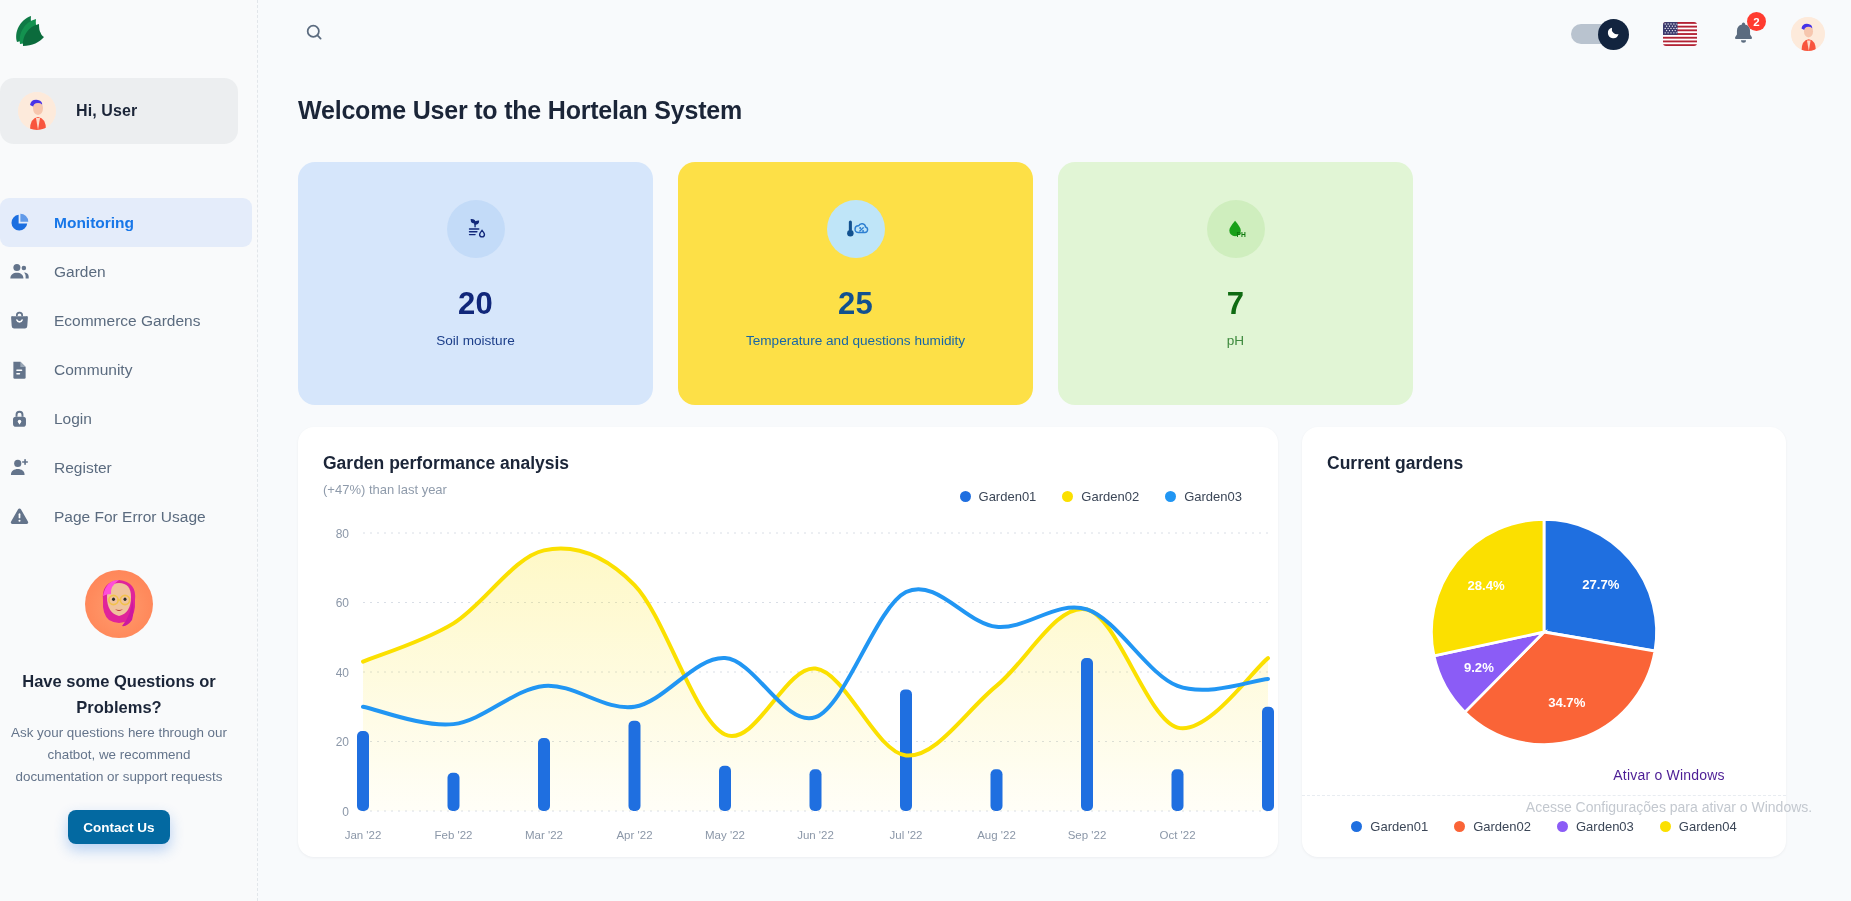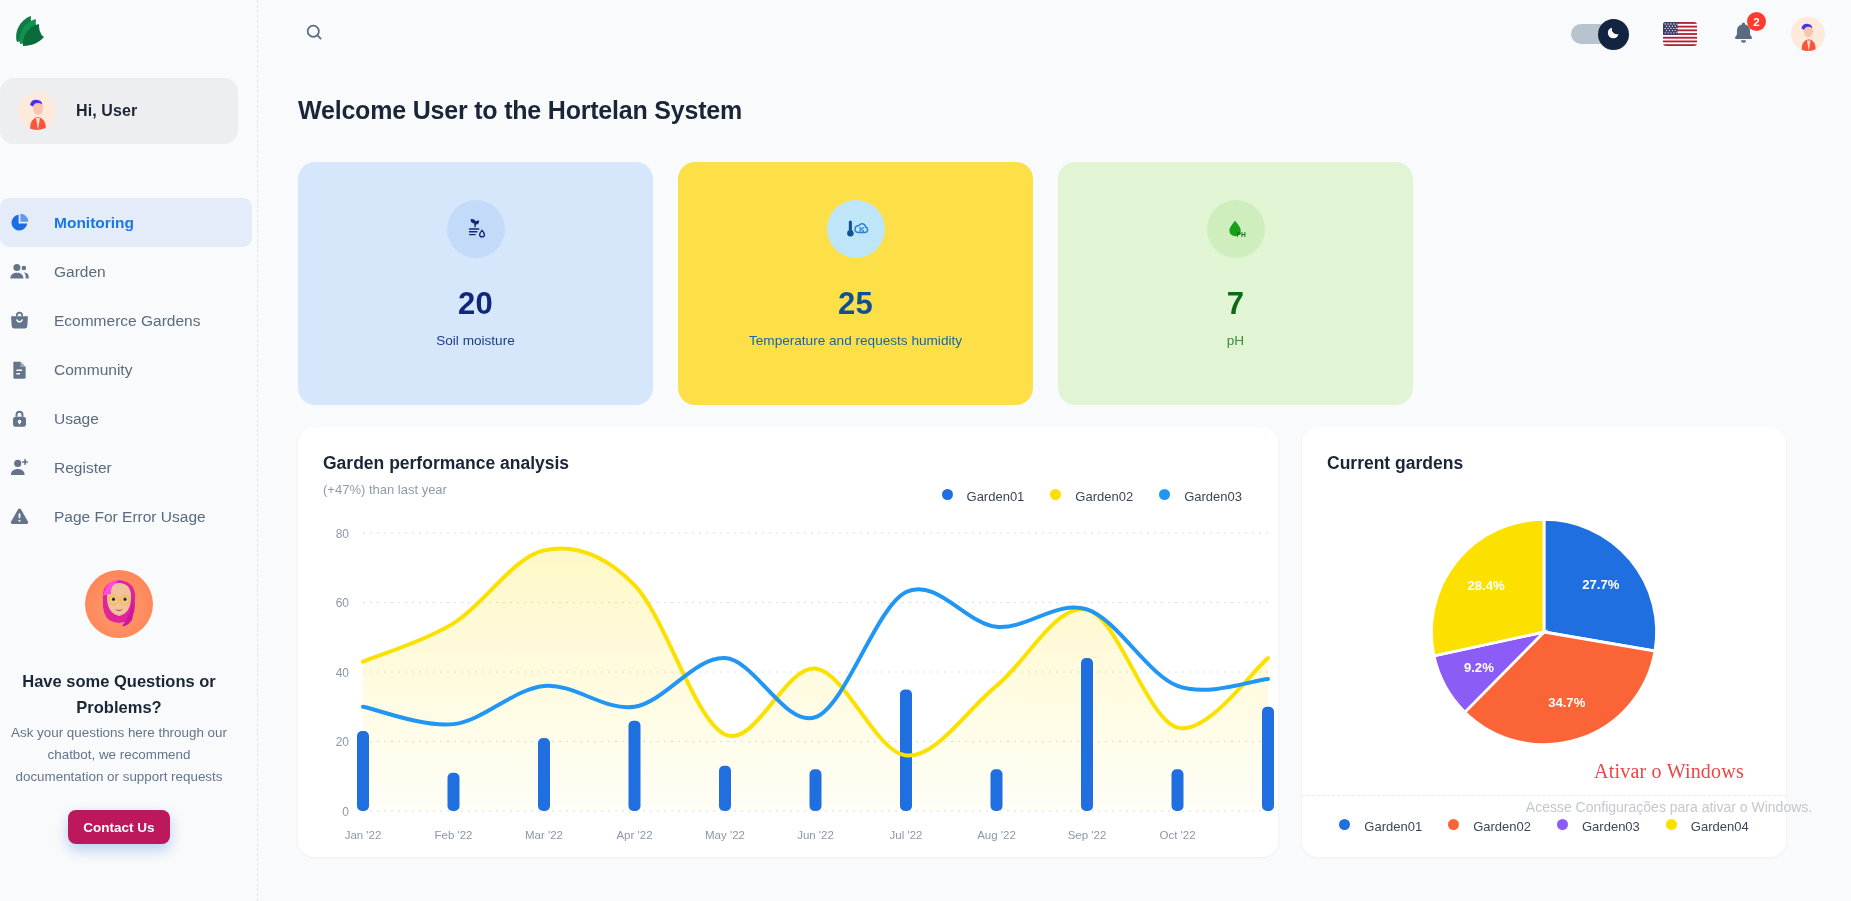--- a/index.html
+++ b/index.html
@@ -49,21 +49,21 @@
   .help-block { position: absolute; top: 570px; left: 0; width: 238px; text-align: center; }
   .help-face {
     width: 68px; height: 68px; margin: 0 auto 30px; border-radius: 50%;
     background: radial-gradient(circle at 50% 55%, #ff9c6e 0%, #ff8a5c 60%, #ff8057 100%);
     position: relative; overflow: hidden;
   }
   .help-title { font-size: 16.5px; font-weight: 700; color: #1b2538; line-height: 26px; padding: 0 16px; }
   .help-text { font-size: 13.4px; color: #64748b; line-height: 22px; margin-top: 2px; padding: 0 8px; }
   .contact-btn {
     margin: 22px auto 0; display: block; width: 102px; height: 34px;
-    background: #be185d; color: #fff; border: none; border-radius: 8px;
+    background: #0369a1; color: #fff; border: none; border-radius: 8px;
     font-size: 13.5px; font-weight: 700; cursor: pointer;
     font-family: "Liberation Sans", sans-serif;
     box-shadow: 0 6px 14px rgba(31,111,224,.30);
   }
 
   
   .main { flex: 1; height: 901px; position: relative; background: #f8fafc; overflow: hidden; }
 
   .topbar { height: 68px; display: flex; align-items: center; padding: 0 26px 0 40px; }
   .search-btn { background: none; border: none; cursor: pointer; padding: 6px; display: flex; }
@@ -104,35 +104,35 @@
 
   
   .panels { display: flex; gap: 24px; margin: 22px 0 0 40px; }
   .panel { background: #fff; border-radius: 16px; box-shadow: 0 1px 3px rgba(16,24,40,.05); position: relative; }
   .panel-line { width: 980px; height: 430px; padding: 26px 0 0 25px; }
   .panel-pie  { width: 484px; height: 430px; padding: 26px 0 0 25px; }
   .panel-title { font-size: 17.5px; font-weight: 700; color: #1b2538; }
   .panel-sub { font-size: 13px; color: #8f9bab; margin-top: 8px; }
 
   .legend { position: absolute; right: 36px; top: 62px; display: flex; gap: 26px; align-items: center; }
-  .legend-item { display: flex; align-items: flex-start; gap: 14px; font-size: 13px; color: #3b4657; }
+  .legend-item { display: flex; align-items: center; gap: 8px; font-size: 13px; color: #3b4657; }
   .dot { width: 11px; height: 11px; border-radius: 50%; flex: 0 0 11px; }
 
   .chart-area { position: absolute; left: 0; top: 96px; width: 980px; height: 334px; }
 
   .pie-wrap { position: absolute; left: 0; top: 60px; width: 484px; height: 290px; display: flex; justify-content: center; align-items: center; }
   .pie-legend {
     position: absolute; left: 0; bottom: 0; width: 484px; height: 62px;
     border-top: 1px dashed #e8ecf1;
     display: flex; align-items: center; justify-content: center; gap: 26px;
   }
   .pie-legend .legend-item { font-size: 13px; color: #3b4657; }
 
   .watermark { position: absolute; right: 12px; bottom: 86px; text-align: center; width: 340px; pointer-events: none; }
-  .wm1 { font-size: 20px; color: #ef4444; font-weight: 400; letter-spacing: .2px; font-family: Liberation Serif, serif; }
+  .wm1 { font-size: 14px; color: #4c1d95; font-weight: 400; letter-spacing: .2px; }
   .wm2 { font-size: 14px; color: #c3c8cf; margin-top: 16px; }
 </style>
 </head>
 <body>
 
 <div class="app">
 
   <aside class="sidebar">
 
     <div class="logo">
@@ -205,21 +205,21 @@
 
       <div class="nav-item">
         <span class="nav-ico">
           <svg viewBox="0 0 24 24" width="21" height="21">
               <path d="M7.5 10V7.6a4.5 4.5 0 0 1 9 0V10h-2.2V7.6a2.3 2.3 0 0 0-4.6 0V10z" fill="#64748b"></path>
               <rect x="4.6" y="10" width="14.8" height="11.4" rx="3.2" fill="#64748b"></rect>
               <circle cx="12" cy="15.4" r="2" fill="#fff"></circle>
               <rect x="11.2" y="15.4" width="1.6" height="3.3" rx=".8" fill="#fff"></rect>
             </svg>
         </span>
-        <span>Usage</span>
+        <span>Login</span>
       </div>
 
       <div class="nav-item">
         <span class="nav-ico">
           <svg viewBox="0 0 24 24" width="21" height="21">
               <circle cx="10" cy="7.3" r="4.1" fill="#64748b"></circle>
               <path d="M2.2 20.5c0-4.3 3.5-6.7 7.8-6.7s7.8 2.4 7.8 6.7z" fill="#64748b"></path>
               <rect x="17.4" y="2.2" width="1.9" height="7" rx=".9" fill="#64748b"></rect>
               <rect x="14.8" y="4.8" width="7" height="1.9" rx=".9" fill="#64748b"></rect>
             </svg>
@@ -371,21 +371,21 @@
           <svg viewBox="0 0 30 28" width="27" height="26">
             <rect x="7.6" y="4.5" width="3.4" height="12" rx="1.7" fill="#12518f"></rect>
             <circle cx="9.3" cy="18.6" r="3.6" fill="#12518f"></circle>
             <path d="M18.5 10.5a4 4 0 0 1 7.6 1.3 3.1 3.1 0 0 1-.6 6.1h-7.6a3.7 3.7 0 0 1 .6-7.4z" fill="none" stroke="#2d7fd1" stroke-width="1.6"></path>
             <path d="M19.8 16.3l3.8-3.6" stroke="#2d7fd1" stroke-width="1.5" stroke-linecap="round"></path>
             <circle cx="20.2" cy="12.9" r="1.1" fill="#2d7fd1"></circle>
               <circle cx="23.4" cy="16.1" r="1.1" fill="#2d7fd1"></circle>
           </svg>
         </div>
         <div class="card-value" style="color:#12518f">25</div>
-        <div class="card-label" style="color:#1766a8">Temperature and requests humidity</div>
+        <div class="card-label" style="color:#1766a8">Temperature and questions humidity</div>
       </div>
 
       <div class="card" style="background:#e1f5d5">
         <div class="card-ico" style="background:#cfeebe">
           <svg viewBox="0 0 28 28" width="26" height="26">
             <path d="M13 5c4 4.8 6.2 7.9 6.2 10.6a6.2 6.2 0 0 1-12.4 0C6.8 12.9 9 9.8 13 5z" fill="#19a019"></path>
             <text x="14.5" y="22.4" font-family="Liberation Sans, sans-serif" font-size="7.2" font-weight="bold" fill="#0c7a0c">PH</text>
           </svg>
         </div>
         <div class="card-value" style="color:#0f6b12">7</div>

